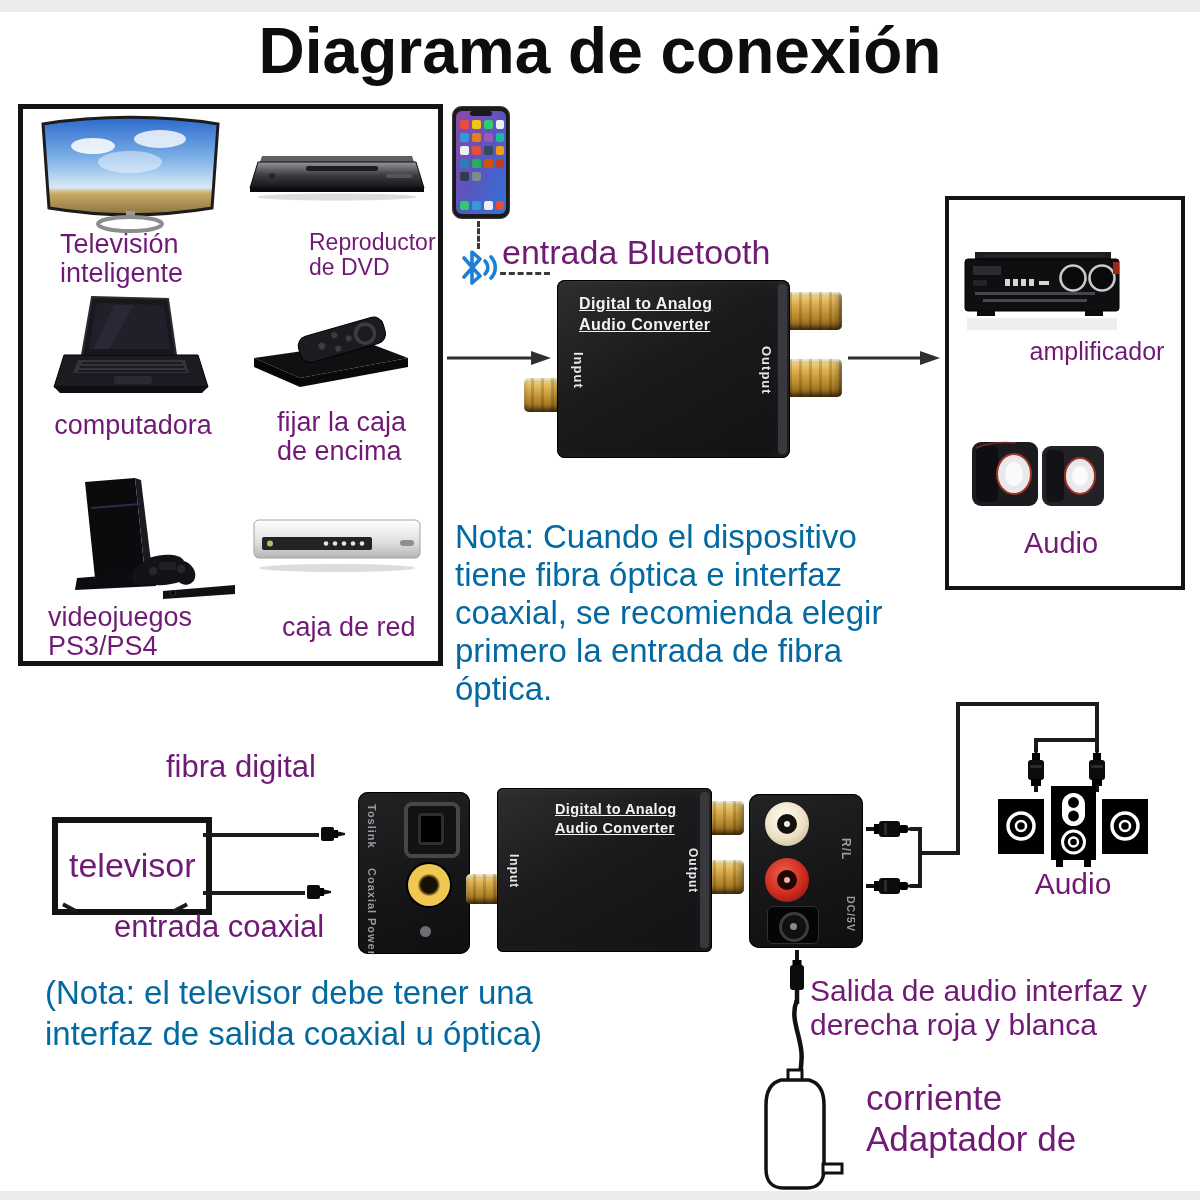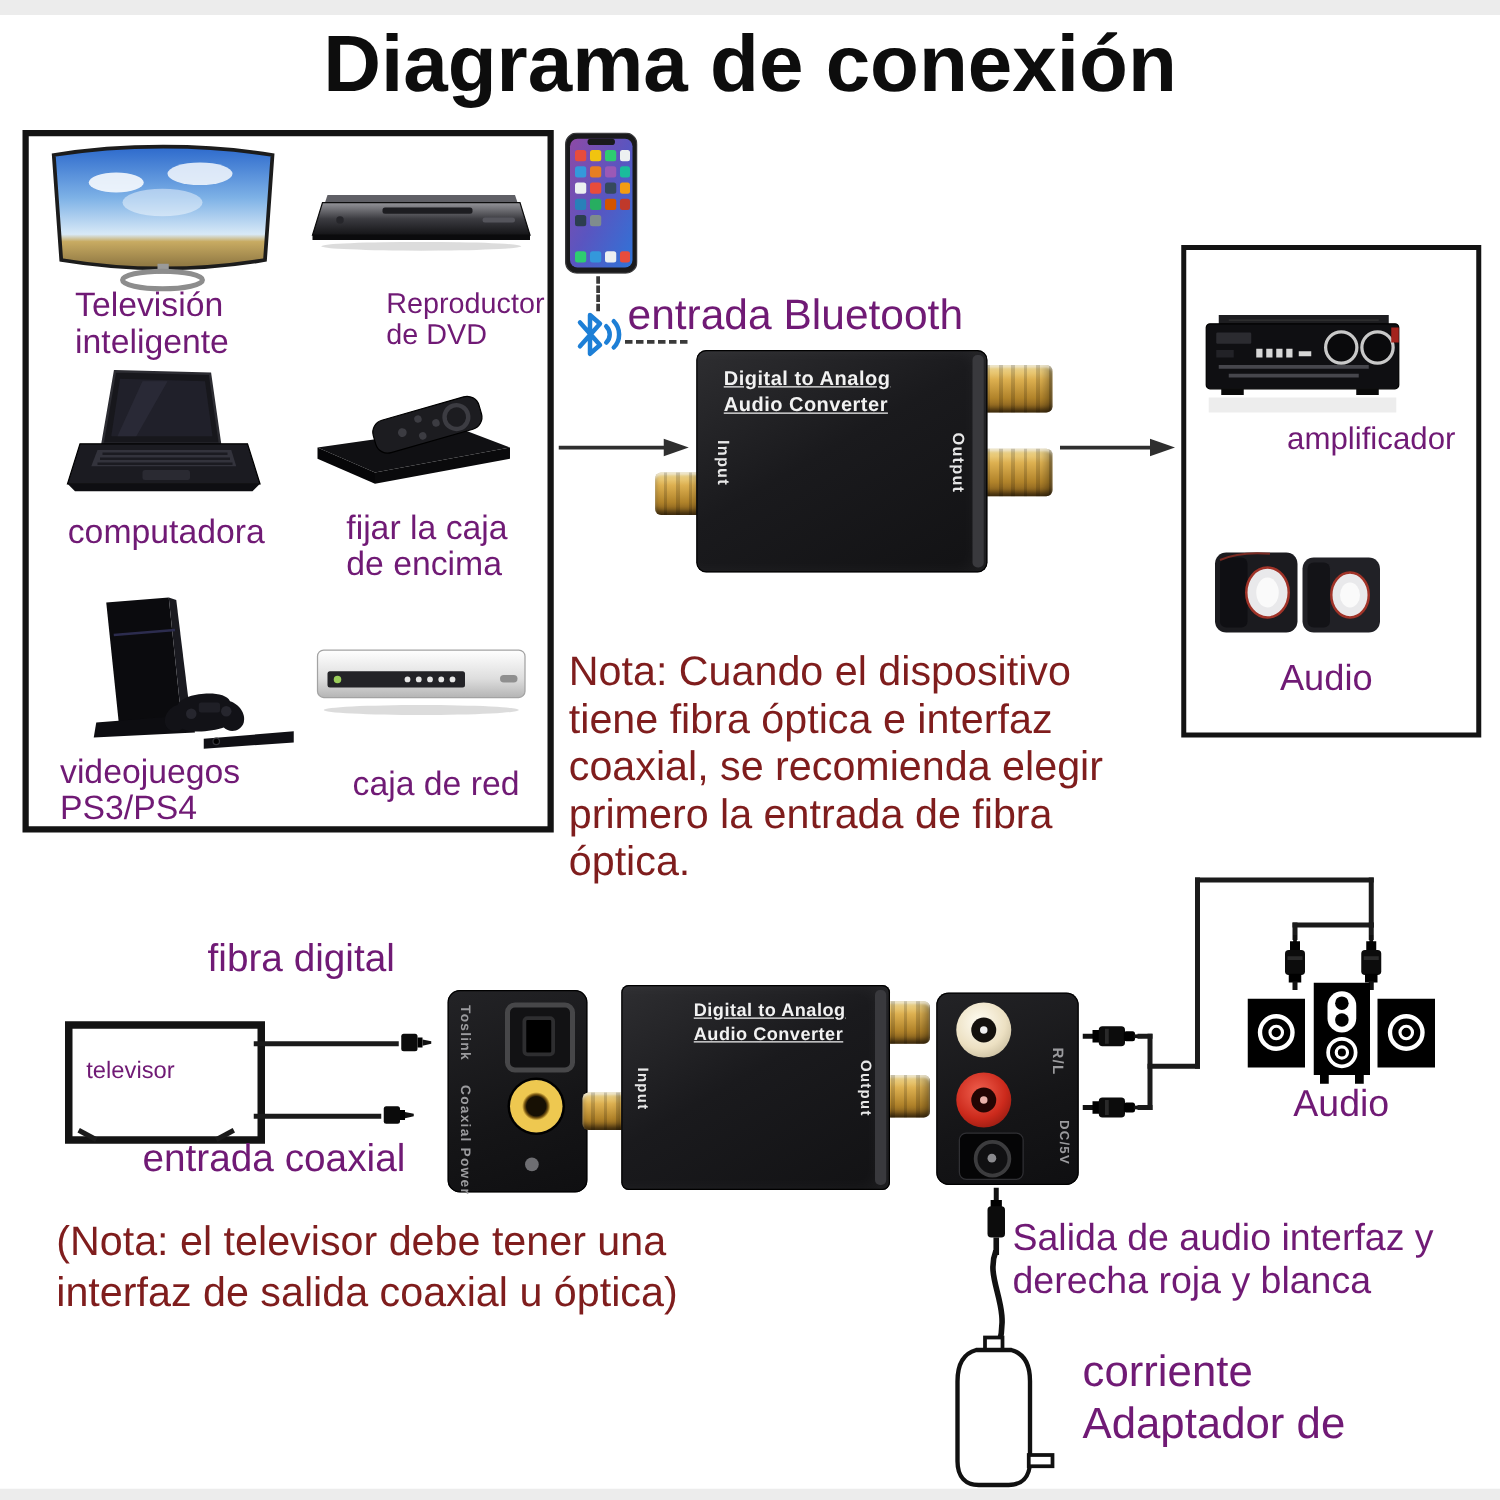--- a/index.html
+++ b/index.html
@@ -20,21 +20,21 @@
   .vtext{position:absolute;writing-mode:vertical-rl;color:#e8e8e8;font-weight:bold;letter-spacing:1px;}
   .goldrca{position:absolute;border-radius:5px;
      background:linear-gradient(180deg,#f6e19b 0%,#ddb050 30%,#b1832a 70%,#77531a 100%);
      box-shadow:inset 0 2px 2px rgba(255,255,255,0.6), inset 0 -3px 4px rgba(0,0,0,0.45), inset -6px 0 6px rgba(0,0,0,0.25);}
   .goldrca:after{content:"";position:absolute;inset:0;border-radius:5px;
      background:repeating-linear-gradient(90deg,transparent 0 7px,rgba(0,0,0,0.16) 7px 10px);}
   .panel{position:absolute;background:linear-gradient(160deg,#232326 0%,#151517 60%,#0f0f11 100%);
          border-radius:10px;box-shadow:inset 0 0 0 1px #000;}
   .panel .plabel{writing-mode:vertical-rl;color:#9b9b9e;font-weight:bold;position:absolute;letter-spacing:1px;}
   .circ{position:absolute;border-radius:50%;}
-  .note{position:absolute;color:#7f1d1d;}
+  .note{position:absolute;color:#0369a1;}
 </style>
 </head>
 <body>
 
 <div id="canvas">
   <div class="edge" style="top:0;height:12px;"></div>
   <div class="edge" style="top:1191px;height:9px;"></div>
 
   <div class="abs" style="left:0;top:14px;width:1200px;text-align:center;font-size:64px;font-weight:bold;color:#0d0d0d;">Diagrama de conexión</div>
 
@@ -311,21 +311,21 @@
     <div>coaxial, se recomienda elegir</div>
     <div>primero la entrada de fibra</div>
     <div>óptica.</div>
   </div>
 
   <div class="lbl" style="left:166px;top:750px;font-size:31px;">
     <span>fibra digital</span>
   </div>
 
   <div class="abs" style="left:52px;top:817px;width:148px;height:86px;border:6px solid #131313;background:#fff;">
-    <div class="lbl" style="left:11px;top:24px;font-size:19px;">
+    <div class="lbl" style="left:11px;top:24px;font-size:34px;">
       <span>televisor</span>
     </div>
   </div>
   <div class="ln" style="left:62px;top:906px;width:16px;height:4px;transform:rotate(28deg);"></div>
   <div class="ln" style="left:172px;top:906px;width:16px;height:4px;transform:rotate(-28deg);"></div>
 
   <div class="ln" style="left:203px;top:833px;width:116px;height:4px;"></div>
   <div class="abs" style="left:316px;top:825px;">
     <svg width="30" height="18" viewBox="0 0 30 18">
       <rect x="5" y="2" width="13" height="14" rx="2" fill="#0b0b0b"></rect>

